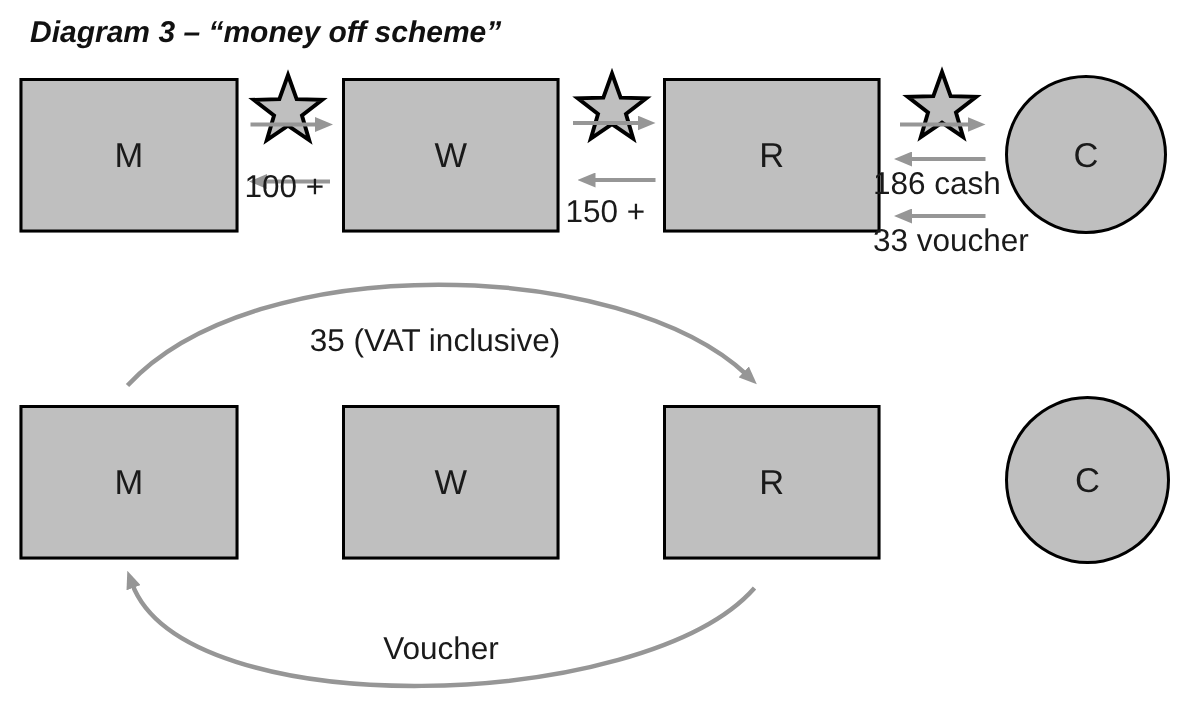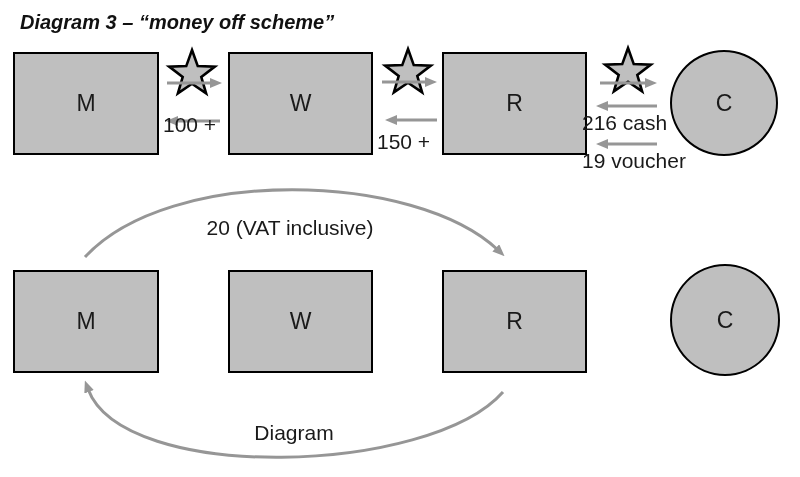--- a/index.html
+++ b/index.html
@@ -112,21 +112,21 @@
   </svg>
 
   <div class="flow-label" style="left:163px;top:112px;">
     <div>100 +</div>
   </div>
 
   <div class="flow-label" style="left:377px;top:129px;text-align:right;">
     <div>150 +</div>
   </div>
 
-  <div class="flow-label" style="left:582px;top:110px;">216 cash</div>
+  <div class="flow-label" style="left:582px;top:110px;">186 cash</div>
 
-  <div class="flow-label" style="left:582px;top:148px;">19 voucher</div>
+  <div class="flow-label" style="left:582px;top:148px;">33 voucher</div>
 
-  <div class="flow-label centered" style="left:170px;top:215px;width:240px;">20 (VAT inclusive)</div>
+  <div class="flow-label centered" style="left:170px;top:215px;width:240px;">35 (VAT inclusive)</div>
 
-  <div class="flow-label centered" style="left:214px;top:420px;width:160px;">Diagram</div>
+  <div class="flow-label centered" style="left:214px;top:420px;width:160px;">Voucher</div>
 
 </div>
 
 </body></html>

